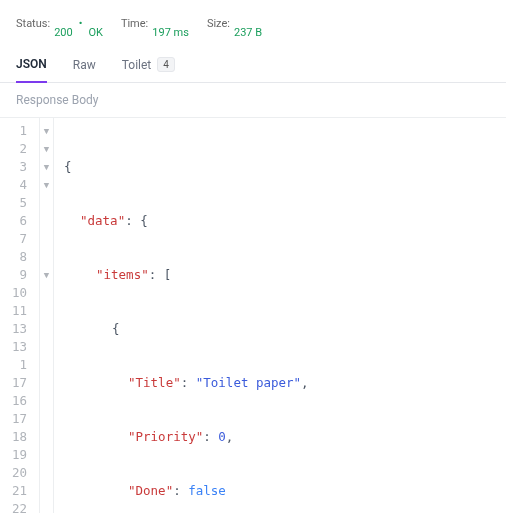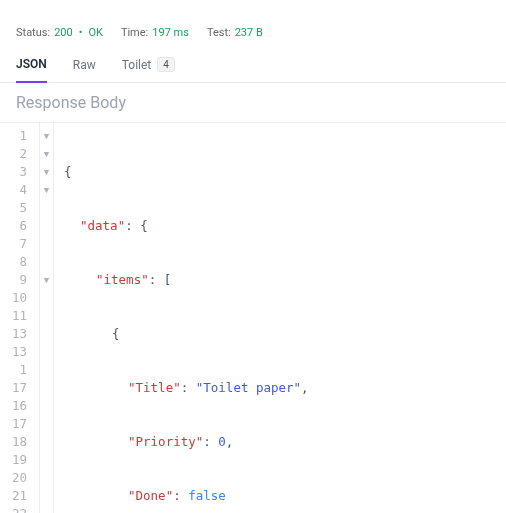--- a/index.html
+++ b/index.html
@@ -12,21 +12,21 @@
     height: 513px;
     overflow: hidden;
   }
   .status-bar {
     display: flex;
     align-items: center;
     gap: 18px;
     padding: 8px 16px 8px 16px;
     font-size: 11px;
   }
-  .status-bar .group { display: flex; align-items: flex-end; gap: 4px; }
+  .status-bar .group { display: flex; align-items: center; gap: 4px; }
   .status-bar .label { color: #666; }
   .status-bar .val { color: #1a9e5c; font-weight: 400; margin-top: 18px; }
   .dot { color: #1a9e5c; display: inline-block; padding: 0 2px; }
   .tabs {
     display: flex;
     align-items: center;
     gap: 26px;
     padding: 10px 4px 0 16px;
     font-size: 12px;
     border-bottom: 1px solid #e5e7eb;
@@ -49,21 +49,21 @@
     background: #f3f4f6;
     color: #555;
     border-radius: 3px;
     font-size: 10px;
     padding: 1px 5px;
     border: 1px solid #e5e7eb;
   }
   .section-label {
     padding: 10px 16px;
     color: #9ca3af;
-    font-size: 16px;
+    font-size: 12px;
   }
   .code-area {
     border-top: 1px solid #eceef0;
     display: flex;
     font-family: ui-monospace, SFMono-Regular, Menlo, Consolas, monospace;
     font-size: 12.5px;
     line-height: 18px;
   }
   .gutter {
     text-align: right;
@@ -108,21 +108,21 @@
     <span class="label">Status:</span>
     <span class="val">200</span>
     <span class="dot">•</span>
     <span class="val">OK</span>
   </div>
   <div class="group">
     <span class="label">Time:</span>
     <span class="val">197 ms</span>
   </div>
   <div class="group">
-    <span class="label">Test:</span>
+    <span class="label">Size:</span>
     <span class="val">237 B</span>
   </div>
 </div>
 
 <div class="tabs">
   <div class="tab active">JSON</div>
   <div class="tab">Raw</div>
   <div class="tab">
     <span>Toilet</span>
     <span class="badge">4</span>

